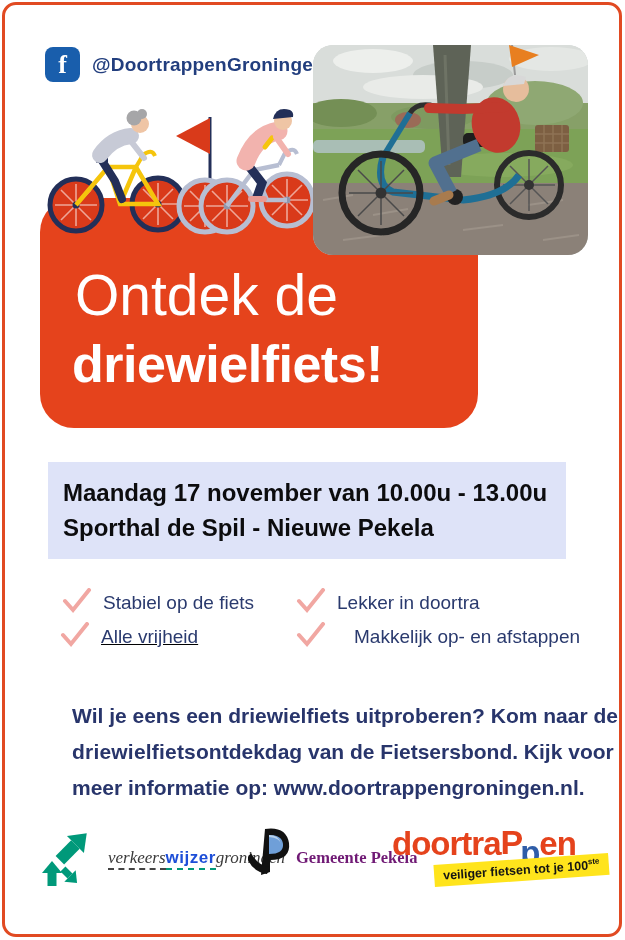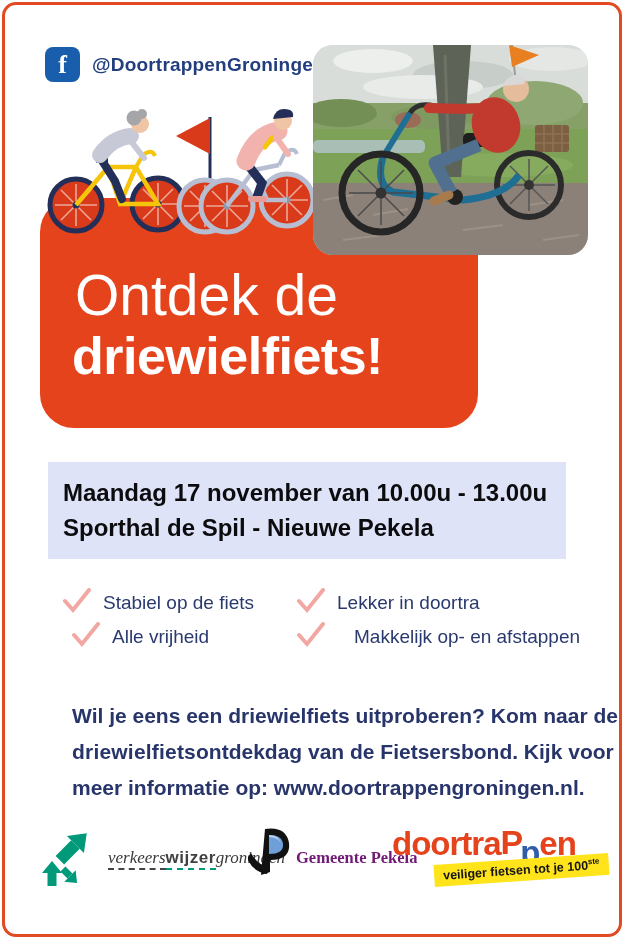--- a/index.html
+++ b/index.html
@@ -16,21 +16,21 @@
   .fb-icon{width:35px;height:35px;background:#195EAC;border-radius:8px;color:#fff;
     display:flex;align-items:center;justify-content:center;font-weight:bold;font-size:26px;
     font-family:"Liberation Serif",serif;}
   .fb-handle{color:#223E7E;font-weight:bold;font-size:19px;letter-spacing:.2px;}
   
   .cyclists{position:absolute;left:38px;top:95px;width:285px;height:145px;z-index:3;}
   
   .title-block{position:absolute;left:40px;top:198px;width:438px;height:230px;
     background:#E5431C;border-radius:34px;z-index:1;}
   .title-l1{position:absolute;left:75px;top:262px;color:#fff;font-size:57px;font-weight:400;z-index:2;}
-  .title-l2{position:absolute;left:72px;top:326px;color:#fff;font-size:52px;font-weight:800;z-index:2;letter-spacing:-.5px;}
+  .title-l2{position:absolute;left:72px;top:334px;color:#fff;font-size:52px;font-weight:800;z-index:2;letter-spacing:-.5px;}
   
   .photo{position:absolute;left:313px;top:45px;width:275px;height:210px;border-radius:20px;
     overflow:hidden;z-index:4;background:#cfd4d2;}
   
   .banner{position:absolute;left:48px;top:462px;width:518px;height:97px;background:#DEE3F8;
     color:#0c0c0e;z-index:2;padding:13px 4px 0 15px;box-sizing:border-box;}
   .banner div{font-weight:bold;font-size:24px;line-height:35px;white-space:nowrap;}
   
   .benefit{position:absolute;display:flex;align-items:flex-end;gap:11px;z-index:2;}
   .benefit .lbl{color:#2A3A6E;font-size:19px;font-weight:500;white-space:nowrap;}
@@ -39,21 +39,21 @@
   .body-par{position:absolute;left:72px;top:698px;z-index:2;color:#28356B;font-size:21px;
     font-weight:700;line-height:36px;}
   .body-par div{white-space:nowrap;}
   .body-par .xb{font-weight:800;letter-spacing:.2px;}
   
   .vw{position:absolute;left:38px;top:828px;display:flex;align-items:center;z-index:2;}
   .vw-text{margin-left:4px;font-size:17px;white-space:nowrap;}
   .vw-serif{font-family:"Liberation Serif",serif;font-style:italic;color:#3A3A3A;
     border-bottom:2px dashed #444;padding-bottom:1px;}
   .vw-serif.nodash{border-bottom:none;}
-  .vw-teal{color:#404040;font-weight:bold;letter-spacing:.5px;border-bottom:2px dashed #00997A;padding-bottom:1px;text-align:center;}
+  .vw-teal{color:#1d4ed8;font-weight:bold;letter-spacing:.5px;border-bottom:2px dashed #00997A;padding-bottom:1px;text-align:center;}
   .gp{position:absolute;left:248px;top:826px;display:flex;align-items:flex-end;z-index:2;}
   .gp-label{font-family:"Liberation Serif",serif;font-weight:bold;font-size:16.5px;color:#701a75;
     margin:0 0 10px 2px;white-space:nowrap;}
   .dt{position:absolute;left:392px;top:824px;z-index:2;width:210px;}
   .dt-word{font-weight:800;font-size:33px;letter-spacing:-1px;color:#E5431C;white-space:nowrap;}
   .dt-word .pcap{font-size:34px;position:relative;top:-1px;}
   .dt-word .plow{color:#2F5DA8;position:relative;top:9px;margin-left:-2px;}
   .dt-tag{position:relative;left:42px;top:-4px;display:inline-block;background:#FFE41C;
     color:#141414;font-weight:bold;font-size:12.5px;padding:3px 9px 4px 9px;transform:rotate(-4deg);
     white-space:nowrap;}
@@ -182,21 +182,21 @@
     <div>Maandag 17 november van 10.00u - 13.00u</div>
     <div>Sporthal de Spil - Nieuwe Pekela</div>
   </div>
 
   <div class="benefit" style="left:62px;top:588px;">
     <svg class="check" width="30" height="26" viewBox="0 0 30 26">
       <path d="M3 13 L11 22 L27 2" stroke="#F1A7A2" stroke-width="4" fill="none" stroke-linecap="round"></path>
       </svg>
     <span class="lbl">Stabiel op de fiets</span>
   </div>
-  <div class="benefit" style="left:71px;top:622px;">
+  <div class="benefit" style="left:60px;top:622px;text-decoration:underline;">
     <svg class="check" width="30" height="26" viewBox="0 0 30 26">
       <path d="M3 13 L11 22 L27 2" stroke="#F1A7A2" stroke-width="4" fill="none" stroke-linecap="round"></path>
       </svg>
     <span class="lbl">Alle vrijheid</span>
   </div>
   <div class="benefit" style="left:296px;top:588px;">
     <svg class="check" width="30" height="26" viewBox="0 0 30 26">
       <path d="M3 13 L11 22 L27 2" stroke="#F1A7A2" stroke-width="4" fill="none" stroke-linecap="round"></path>
       </svg>
     <span class="lbl">Lekker in doortra</span>

